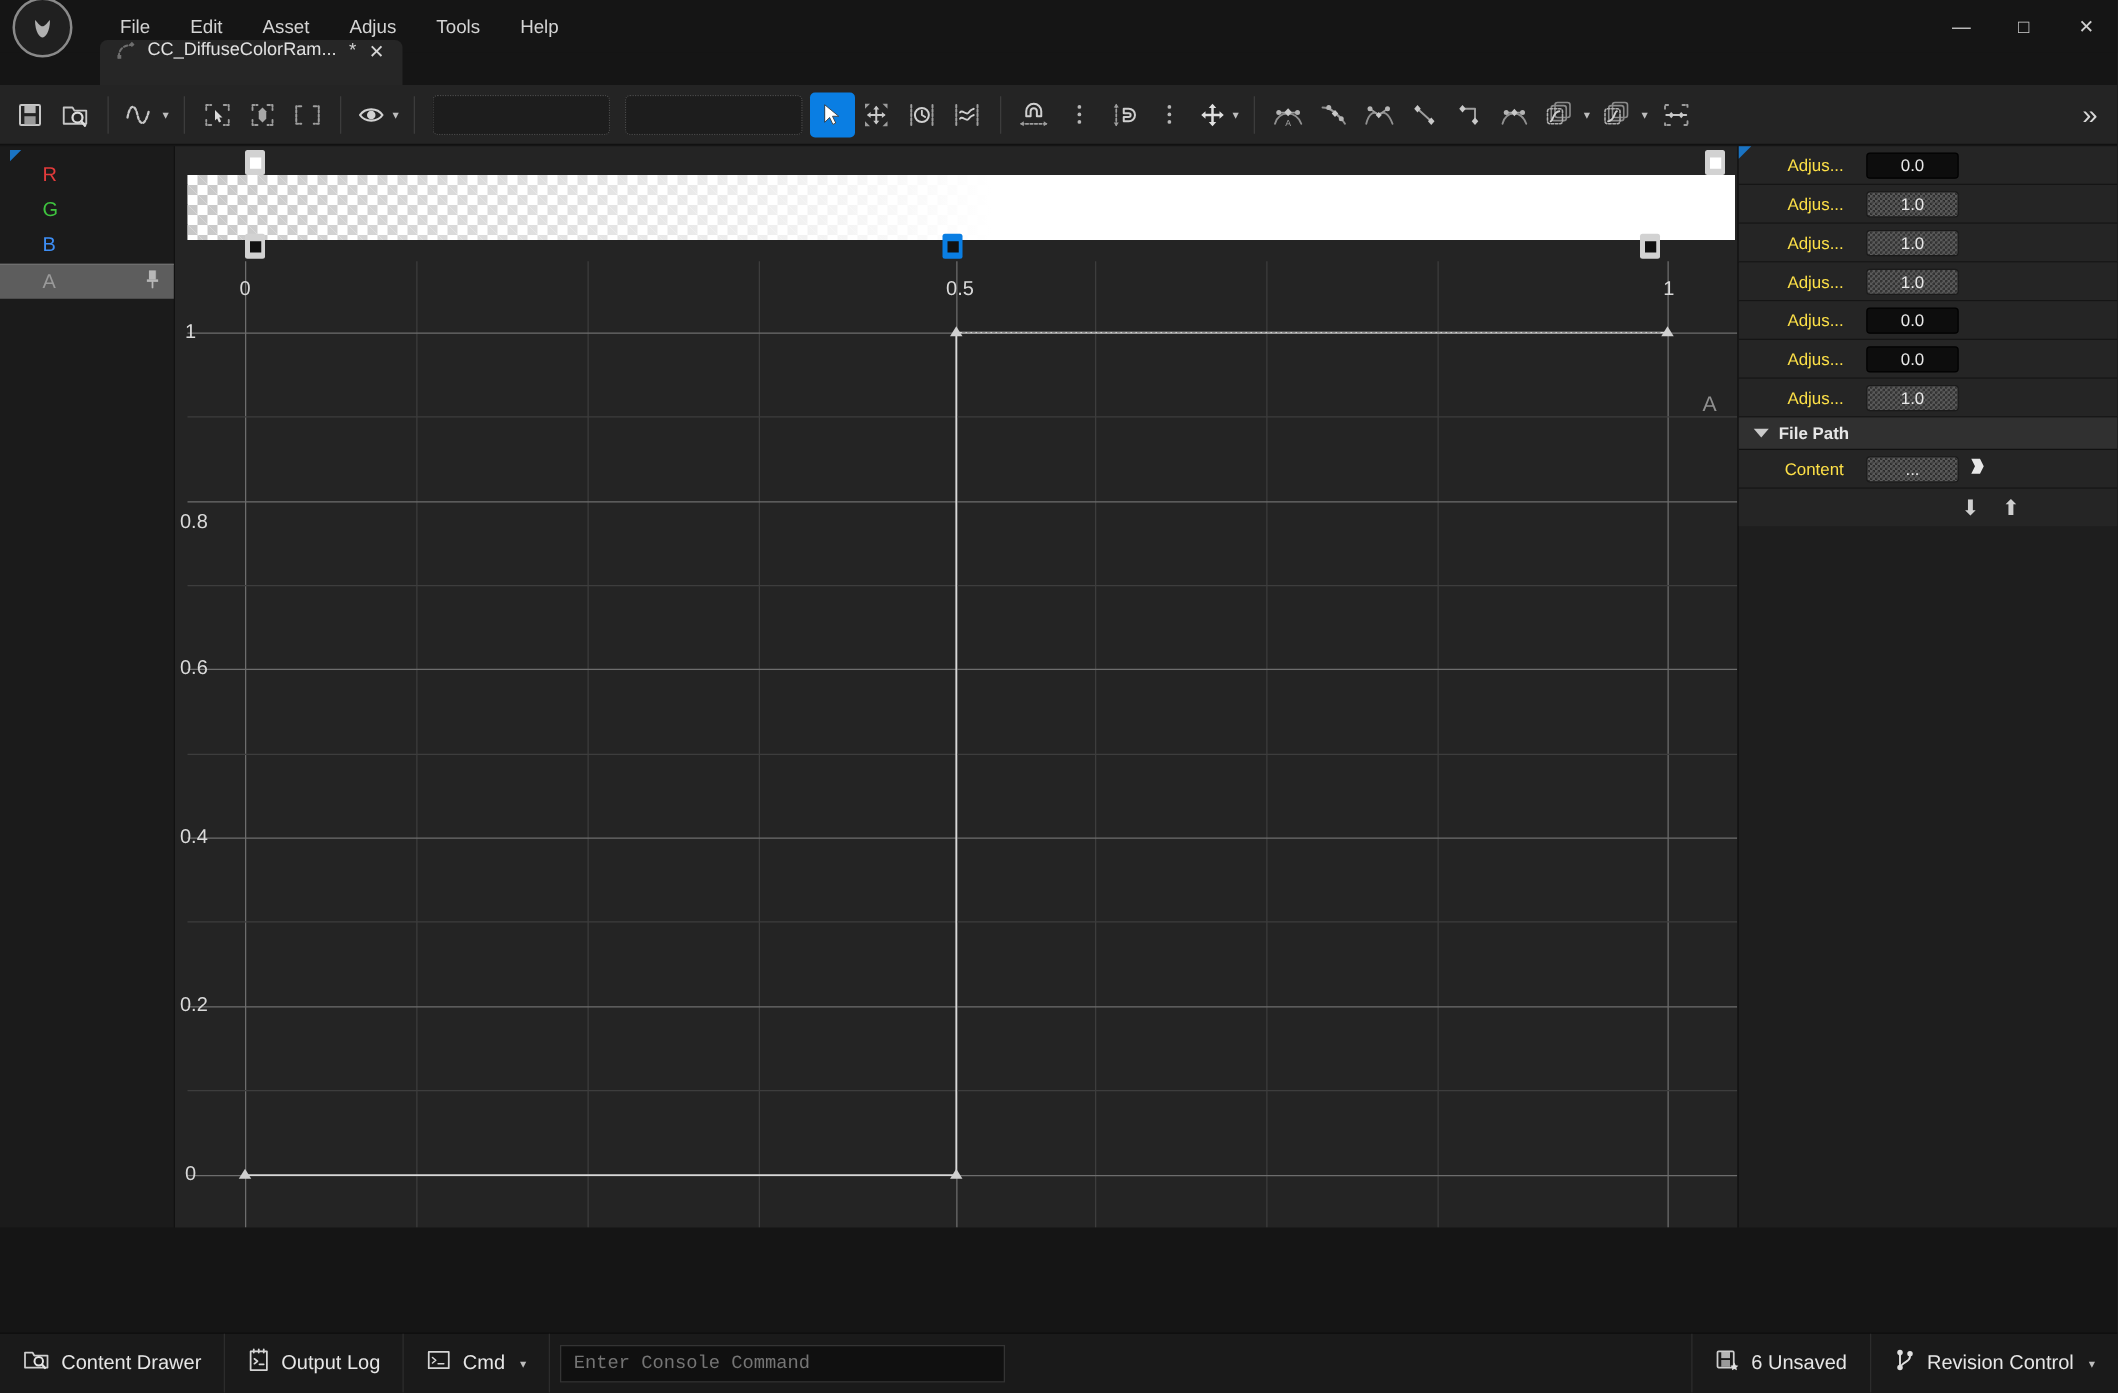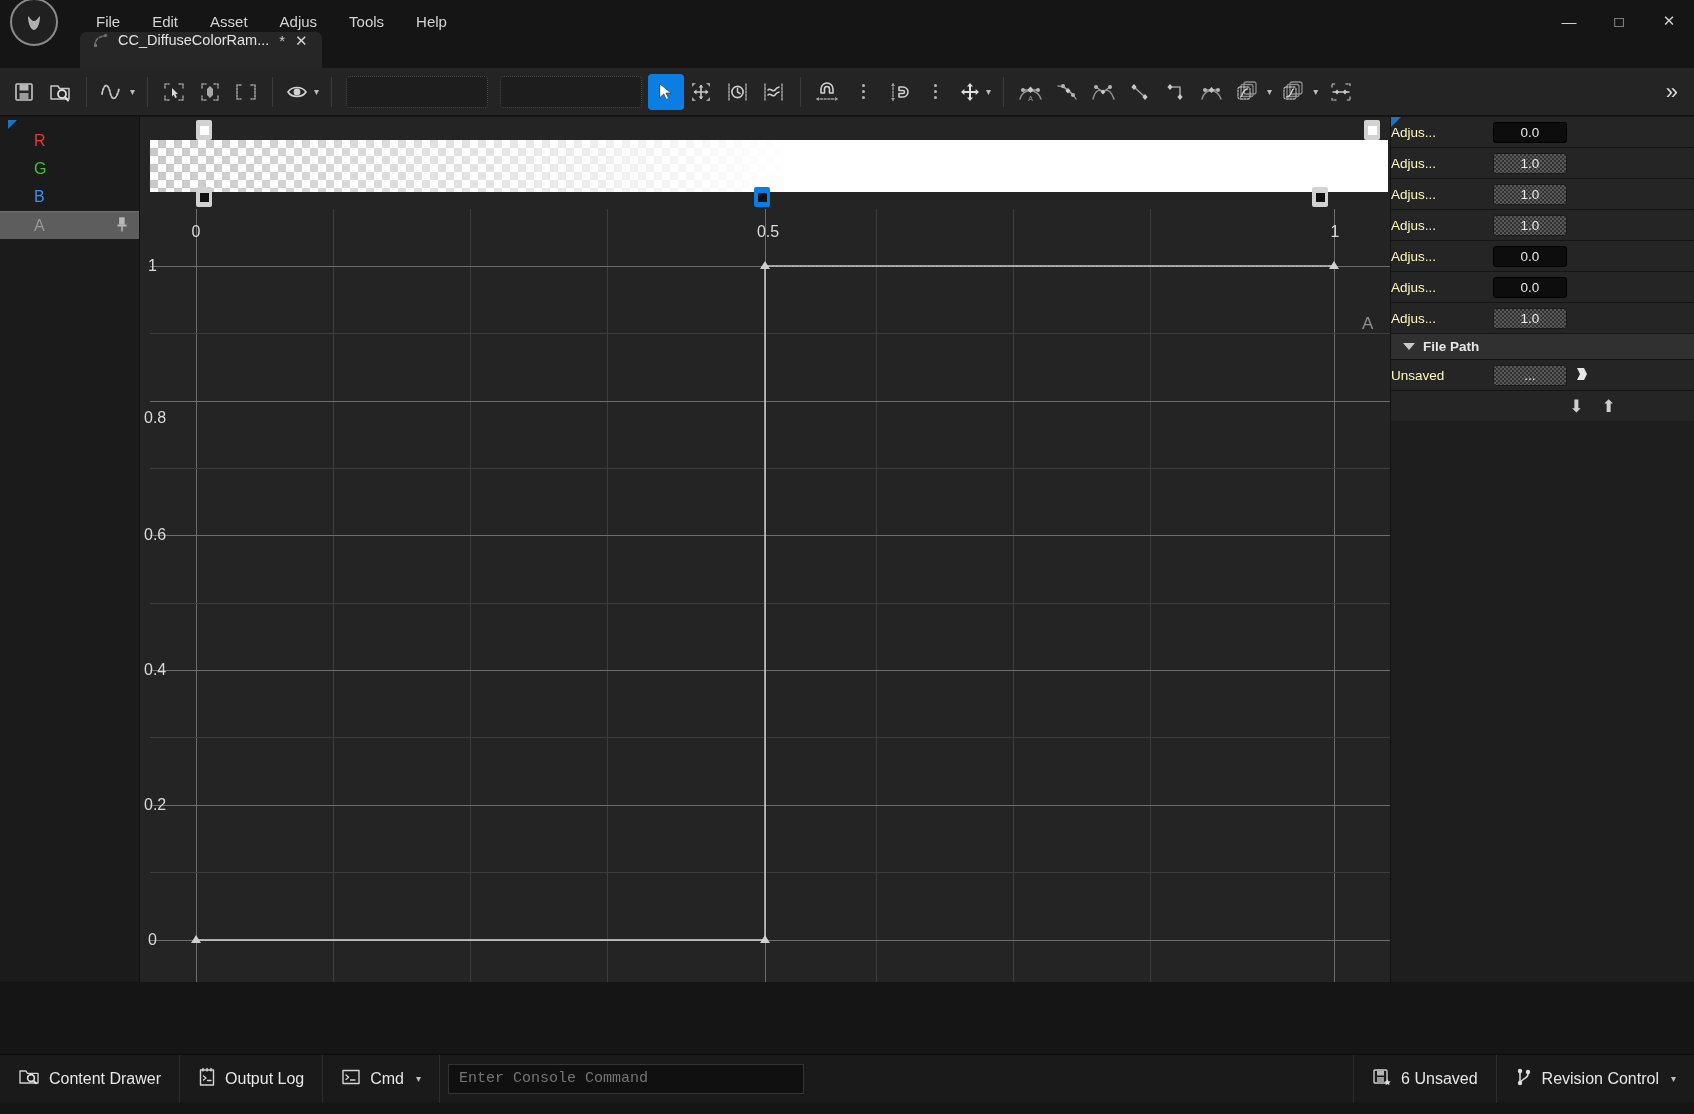--- a/index.html
+++ b/index.html
@@ -142,22 +142,22 @@
     height: 26px; background: #303030; display: flex; align-items: center;
     padding-left: 12px; gap: 8px; color: #e6e6e6; font-size: 13.5px; font-weight: bold;
     border-bottom: 1px solid #111;
   }
   .cat-arrow { width: 0; height: 0; border-left: 6px solid transparent; border-right: 6px solid transparent; border-top: 7px solid #c9c9c9; }
   .prop-row {
     height: 31px; display: flex; align-items: center;
     border-bottom: 1px solid #151515; background: #252525;
   }
   .prop-label {
-    width: 96px; padding-right: 12px;
-    color: #fef9c3; font-size: 13.5px; overflow: hidden; white-space: nowrap;
+    width: 96px; text-align: right; padding-right: 12px;
+    color: #fde047; font-size: 13.5px; overflow: hidden; white-space: nowrap;
   }
   .prop-field { flex: 1; display: flex; align-items: center; padding-left: 6px; }
   .num-box {
     width: 74px; height: 21px; border-radius: 3px; background: #0d0d0d;
     display: flex; align-items: center; justify-content: center;
     color: #e8e8e8; font-size: 13.5px; border: 1px solid #000;
   }
   .num-box.hatched {
     background-color: #5a5a5a;
     background-image:
@@ -165,21 +165,21 @@
       linear-gradient(45deg, rgba(0,0,0,.45) 25%, transparent 25%, transparent 75%, rgba(0,0,0,.45) 75%);
     background-size: 4px 4px; background-position: 0 0, 2px 2px;
     border: 1px solid #1a1a1a;
   }
   .src-arrow { margin-left: 8px; color: #e4e4e4; font-size: 15px; }
   .arrows-row { height: 30px; display: flex; align-items: center; justify-content: center; gap: 18px; background: #252525; padding-left: 100px; }
   .arrows-row span { color: #cfcfcf; font-size: 17px; }
 
   
   .statusbar {
-    position: absolute; left: 0; bottom: 12px; width: 1694px; height: 48px;
+    position: absolute; left: 0; bottom: 0; width: 1694px; height: 48px;
     background: #1a1a1a; display: flex; align-items: center; border-top: 1px solid #0d0d0d;
   }
   .sb-btn {
     height: 48px; display: flex; align-items: center; gap: 9px; padding: 0 18px;
     color: #e6e6e6; font-size: 16px; border-right: 1px solid #2c2c2c;
   }
   .sb-console {
     flex: 0 0 auto; width: 356px; margin: 0 8px;
   }
   .sb-console input {
@@ -666,21 +666,21 @@
         <div class="num-box hatched">1.0</div>
       </div>
     </div>
 
     <div class="cat-header">
       <span class="cat-arrow"></span>
       <span>File Path</span>
     </div>
 
     <div class="prop-row">
-      <div class="prop-label">Unsaved</div>
+      <div class="prop-label">Content</div>
       <div class="prop-field">
         <div class="num-box hatched">...</div>
         <span class="src-arrow">
           <svg width="14" height="16" viewBox="0 0 14 16">
             <path d="M2 2 L9 2 L12 8 L9 14 L2 14 L5 8 Z" fill="#e6e6e6"></path>
           </svg>
         </span>
       </div>
     </div>
 

